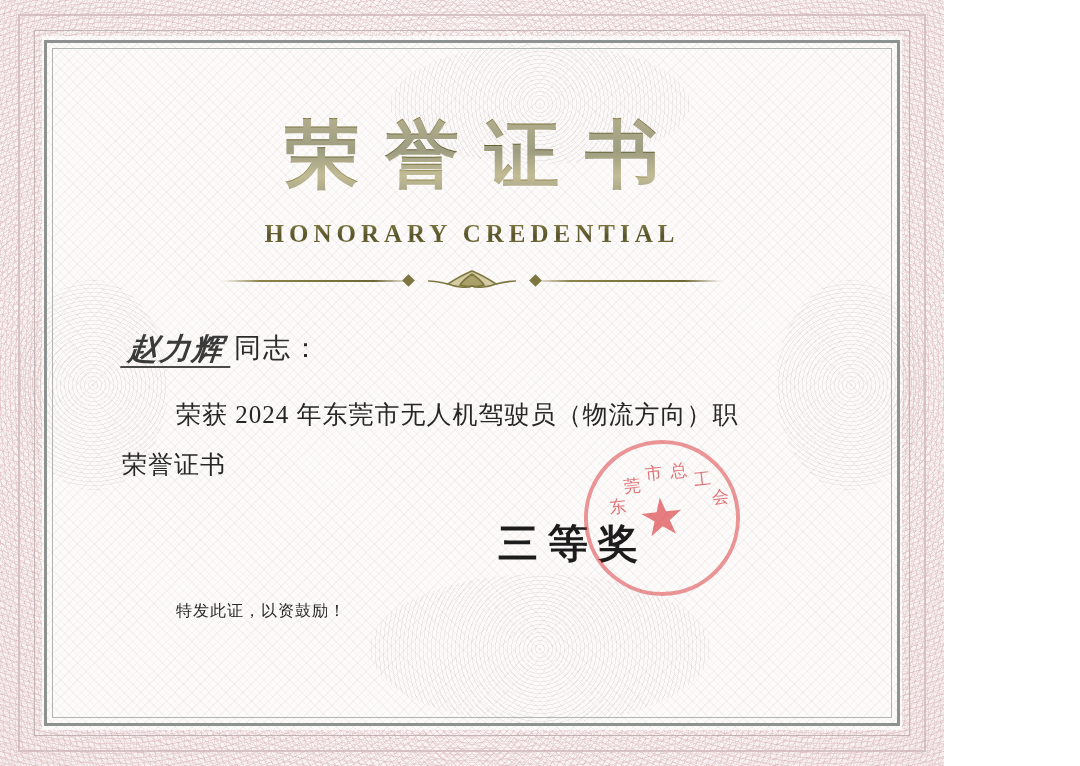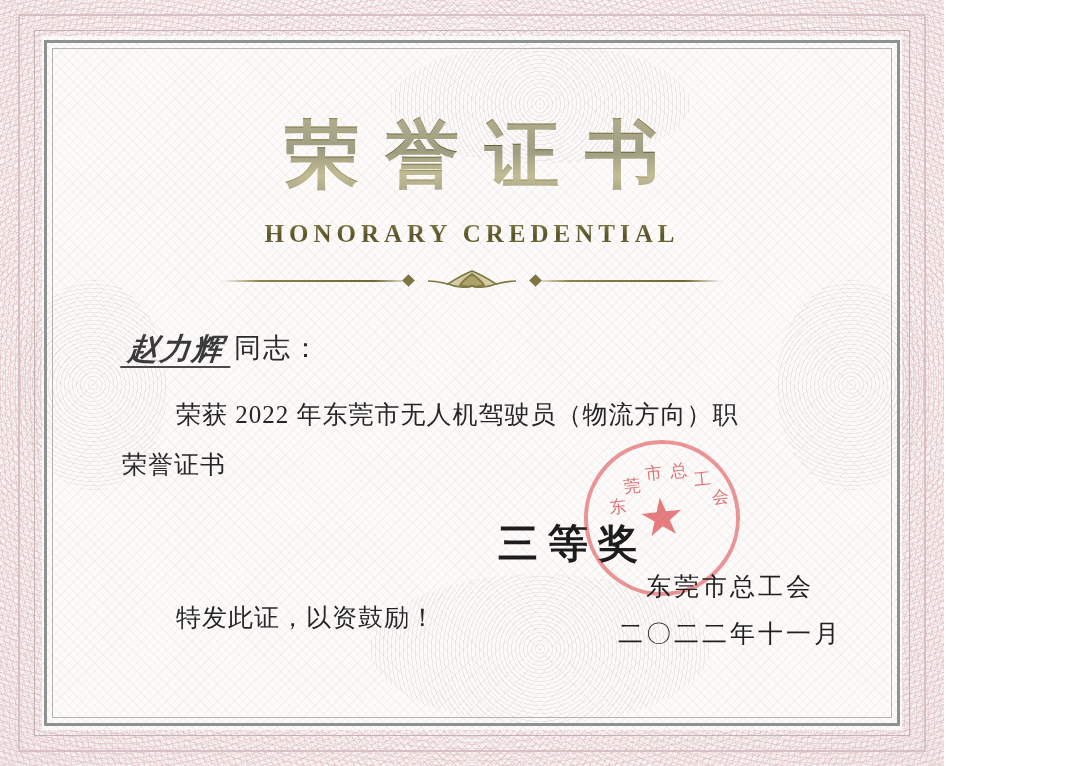--- a/index.html
+++ b/index.html
@@ -199,21 +199,21 @@
     font-size: 40px;
     font-weight: bold;
     letter-spacing: 10px;
     text-indent: 10px;
     color: #1c1c1c;
     padding-right: 180px;
   }
 
   .closing {
     margin-top: 30px;
-    font-size: 25px;
+    font-size: 16px;
     text-indent: 54px;
     letter-spacing: 1px;
     color: #262626;
   }
 
   
   .signature {
     position: absolute;
     right: 50px;
     bottom: 68px;
@@ -309,39 +309,35 @@
       </svg>
     </div>
 
     <div class="body-text">
 
       <div class="recipient-line">
         <span class="handwritten-name">赵力辉</span>
         <span class="recipient-suffix">同志：</span>
       </div>
 
-      <div class="para">荣获 2022 年东莞市无人机驾驶员（物流方向）职</div>
+      <div class="para">荣获 2024 年东莞市无人机驾驶员（物流方向）职</div>
       <div class="para cont">荣誉证书</div>
 
       <div class="award">三等奖</div>
 
       <div class="closing">特发此证，以资鼓励！</div>
     </div>
 
     <div class="seal">
       <div class="star">★</div>
       <div class="seal-text">
         <span style="transform: rotate(-62deg) translate(0,-58px) rotate(62deg);">东</span>
         <span style="transform: rotate(-37deg) translate(0,-58px) rotate(37deg);">莞</span>
         <span style="transform: rotate(-12deg) translate(0,-58px) rotate(12deg);">市</span>
         <span style="transform: rotate(13deg) translate(0,-58px) rotate(-13deg);">总</span>
         <span style="transform: rotate(38deg) translate(0,-58px) rotate(-38deg);">工</span>
         <span style="transform: rotate(63deg) translate(0,-58px) rotate(-63deg);">会</span>
       </div>
     </div>
 
-    <div class="signature">
-      <div class="org">东莞市总工会</div>
-      <div class="date">二〇二二年十一月</div>
-    </div>
 
   </div>
 </div>
 
 </body></html>

